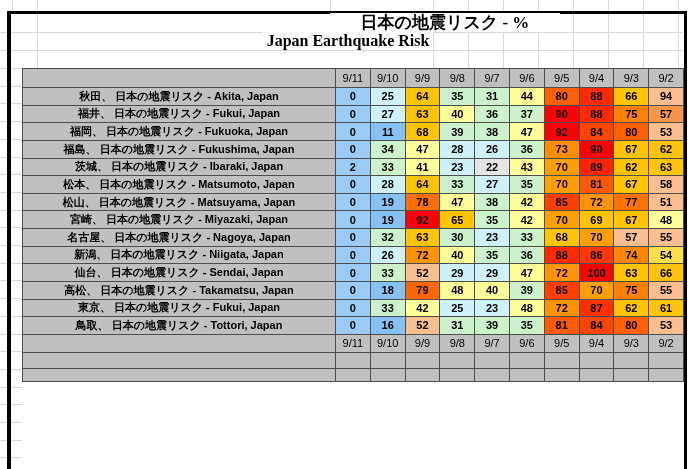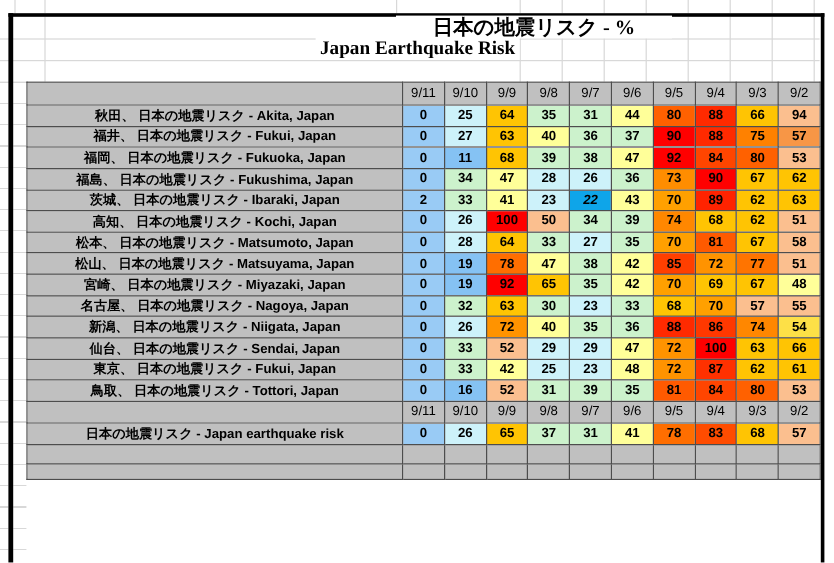--- a/index.html
+++ b/index.html
@@ -152,39 +152,26 @@
           <td class="val" style="background: rgb(255, 0, 0);">90</td>
           <td class="val" style="background: rgb(255, 196, 3);">67</td>
           <td class="val" style="background: rgb(255, 196, 3);">62</td>
         </tr>
         <tr class="r-city">
           <td class="label">茨城、 日本の地震リスク - Ibaraki, Japan</td>
           <td class="val" style="background: rgb(153, 203, 245);">2</td>
           <td class="val" style="background: rgb(204, 242, 204);">33</td>
           <td class="val" style="background: rgb(255, 255, 153);">41</td>
           <td class="val" style="background: rgb(205, 242, 250);">23</td>
-          <td class="val" style="background: #0ea5e9; font-style: italic;">22</td>
+          <td class="val" style="background: #e5e5e5;">22</td>
           <td class="val" style="background: rgb(255, 255, 153);">43</td>
           <td class="val" style="background: rgb(255, 160, 0);">70</td>
           <td class="val" style="background: rgb(255, 35, 0);">89</td>
           <td class="val" style="background: rgb(255, 196, 3);">62</td>
           <td class="val" style="background: rgb(255, 196, 3);">63</td>
-        </tr>
-        <tr class="r-city">
-          <td class="label">高知、 日本の地震リスク - Kochi, Japan</td>
-          <td class="val" style="background: rgb(153, 203, 245);">0</td>
-          <td class="val" style="background: rgb(205, 242, 250);">26</td>
-          <td class="val" style="background: rgb(255, 0, 0);">100</td>
-          <td class="val" style="background: rgb(251, 191, 143);">50</td>
-          <td class="val" style="background: rgb(204, 242, 204);">34</td>
-          <td class="val" style="background: rgb(204, 242, 204);">39</td>
-          <td class="val" style="background: rgb(255, 135, 0);">74</td>
-          <td class="val" style="background: rgb(255, 196, 3);">68</td>
-          <td class="val" style="background: rgb(255, 196, 3);">62</td>
-          <td class="val" style="background: rgb(251, 191, 143);">51</td>
         </tr>
         <tr class="r-city">
           <td class="label">松本、 日本の地震リスク - Matsumoto, Japan</td>
           <td class="val" style="background: rgb(153, 203, 245);">0</td>
           <td class="val" style="background: rgb(205, 242, 250);">28</td>
           <td class="val" style="background: rgb(255, 196, 3);">64</td>
           <td class="val" style="background: rgb(204, 242, 204);">33</td>
           <td class="val" style="background: rgb(205, 242, 250);">27</td>
           <td class="val" style="background: rgb(204, 242, 204);">35</td>
           <td class="val" style="background: rgb(255, 160, 0);">70</td>
@@ -249,20 +236,33 @@
           <td class="val" style="background: rgb(153, 203, 245);">0</td>
           <td class="val" style="background: rgb(204, 242, 204);">33</td>
           <td class="val" style="background: rgb(251, 191, 143);">52</td>
           <td class="val" style="background: rgb(205, 242, 250);">29</td>
           <td class="val" style="background: rgb(205, 242, 250);">29</td>
           <td class="val" style="background: rgb(255, 255, 153);">47</td>
           <td class="val" style="background: rgb(255, 147, 0);">72</td>
           <td class="val" style="background: rgb(255, 0, 0);">100</td>
           <td class="val" style="background: rgb(255, 196, 3);">63</td>
           <td class="val" style="background: rgb(255, 196, 3);">66</td>
+        </tr>
+        <tr class="r-city">
+          <td class="label">高松、 日本の地震リスク - Takamatsu, Japan</td>
+          <td class="val" style="background: rgb(153, 203, 245);">0</td>
+          <td class="val" style="background: rgb(133, 194, 243);">18</td>
+          <td class="val" style="background: rgb(255, 103, 0);">79</td>
+          <td class="val" style="background: rgb(255, 255, 153);">48</td>
+          <td class="val" style="background: rgb(255, 255, 153);">40</td>
+          <td class="val" style="background: rgb(204, 242, 204);">39</td>
+          <td class="val" style="background: rgb(255, 63, 0);">85</td>
+          <td class="val" style="background: rgb(255, 160, 0);">70</td>
+          <td class="val" style="background: rgb(255, 129, 0);">75</td>
+          <td class="val" style="background: rgb(251, 191, 143);">55</td>
         </tr>
         <tr class="r-city">
           <td class="label">東京、 日本の地震リスク - Fukui, Japan</td>
           <td class="val" style="background: rgb(153, 203, 245);">0</td>
           <td class="val" style="background: rgb(204, 242, 204);">33</td>
           <td class="val" style="background: rgb(255, 255, 153);">42</td>
           <td class="val" style="background: rgb(205, 242, 250);">25</td>
           <td class="val" style="background: rgb(205, 242, 250);">23</td>
           <td class="val" style="background: rgb(255, 255, 153);">48</td>
           <td class="val" style="background: rgb(255, 147, 0);">72</td>
@@ -289,33 +289,20 @@
           <td class="hdr">9/10</td>
           <td class="hdr">9/9</td>
           <td class="hdr">9/8</td>
           <td class="hdr">9/7</td>
           <td class="hdr">9/6</td>
           <td class="hdr">9/5</td>
           <td class="hdr">9/4</td>
           <td class="hdr">9/3</td>
           <td class="hdr">9/2</td>
         </tr>
-        <tr class="r-sum">
-          <td class="sumlabel">日本の地震リスク - Japan earthquake risk</td>
-          <td class="val" style="background: rgb(153, 203, 245);">0</td>
-          <td class="val" style="background: rgb(205, 242, 250);">26</td>
-          <td class="val" style="background: rgb(255, 196, 3);">65</td>
-          <td class="val" style="background: rgb(204, 242, 204);">37</td>
-          <td class="val" style="background: rgb(204, 242, 204);">31</td>
-          <td class="val" style="background: rgb(255, 255, 153);">41</td>
-          <td class="val" style="background: rgb(255, 110, 0);">78</td>
-          <td class="val" style="background: rgb(255, 76, 0);">83</td>
-          <td class="val" style="background: rgb(255, 196, 3);">68</td>
-          <td class="val" style="background: rgb(251, 191, 143);">57</td>
-        </tr>
         <tr class="r-f1">
           <td class="fill"></td>
           <td class="fill"></td>
           <td class="fill"></td>
           <td class="fill"></td>
           <td class="fill"></td>
           <td class="fill"></td>
           <td class="fill"></td>
           <td class="fill"></td>
           <td class="fill"></td>

